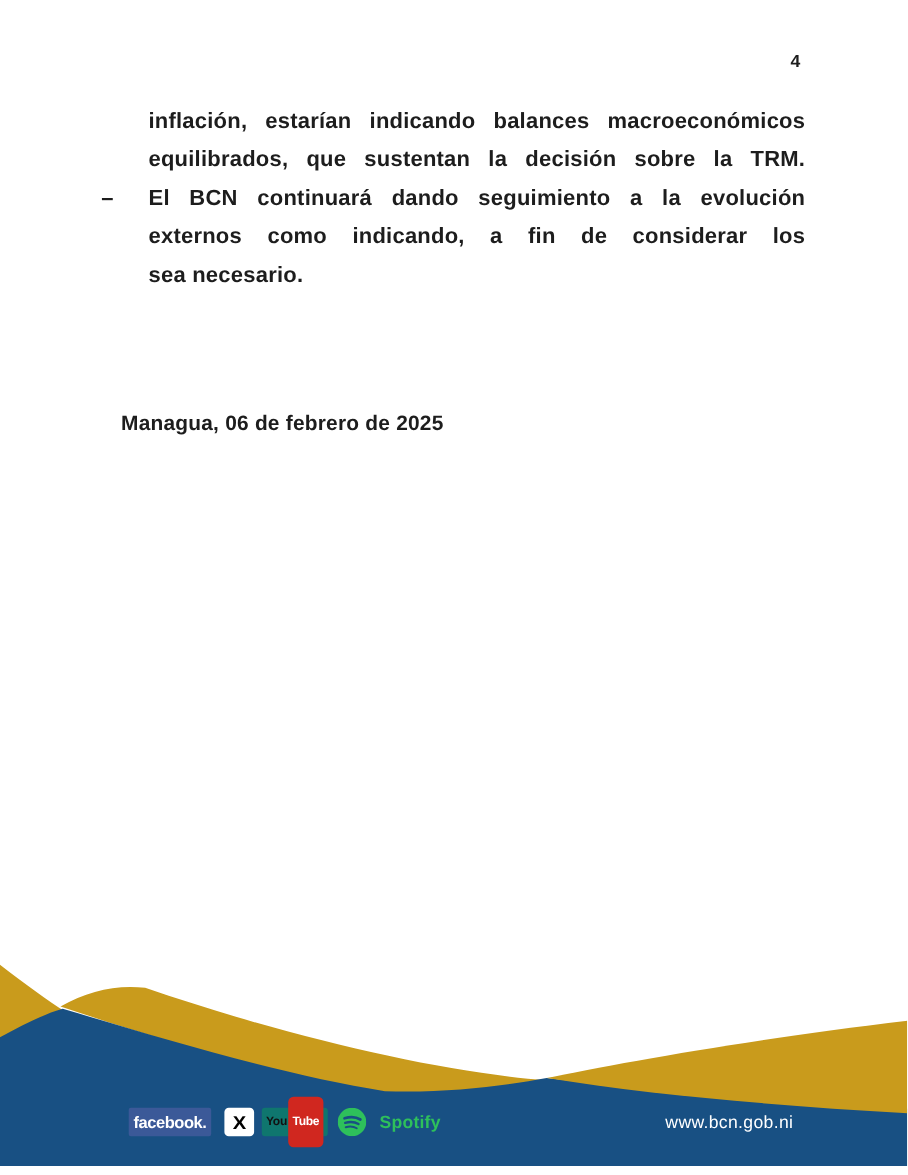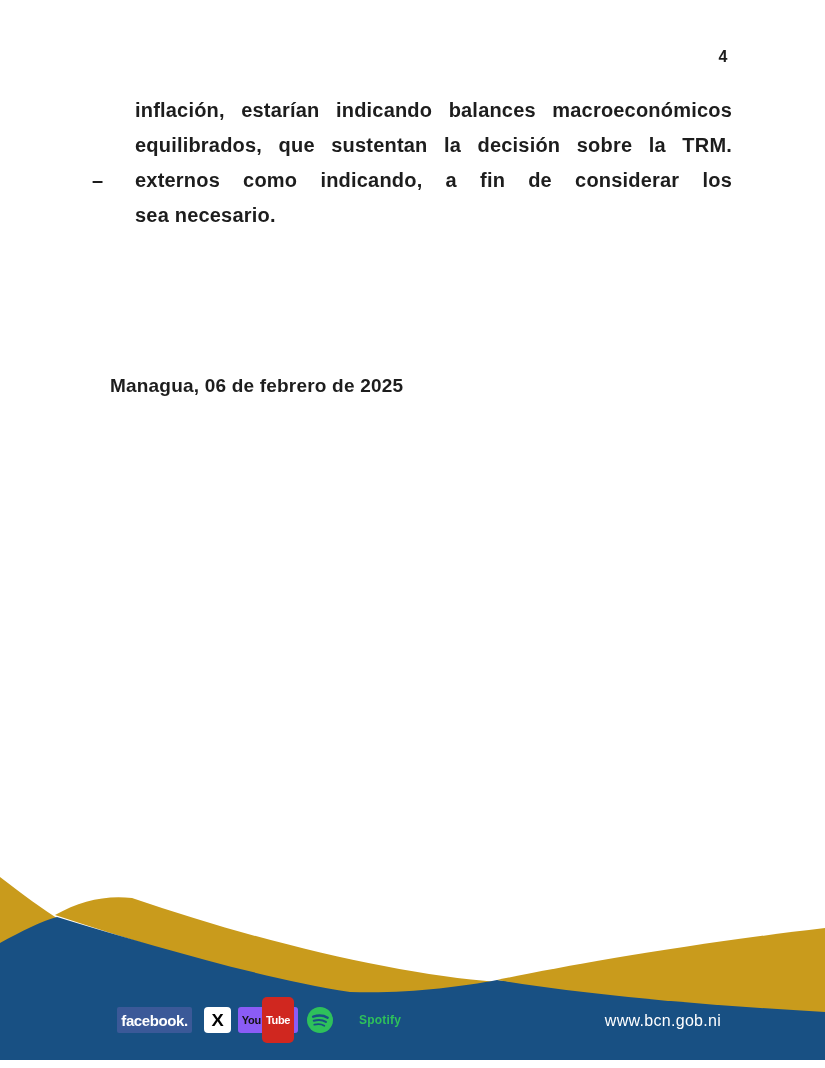--- a/index.html
+++ b/index.html
@@ -66,57 +66,58 @@
     background:#ffffff;border-radius:4px;
     display:flex;align-items:center;justify-content:center;
     cursor:pointer;
   }
   .x-glyph{
     color:#000000;font-size:17px;font-weight:900;line-height:1;
     transform:scaleX(1.08);
   }
   .yt-tile{
     position:absolute;left:238px;top:1007px;width:60px;height:26px;
-    background:#8b5cf6;border-radius:3px;
+    background:#0f766e;border-radius:3px;
     display:flex;align-items:center;justify-content:center;gap:1px;
     cursor:pointer;
   }
   .yt-you{color:#111111;font-size:11px;font-weight:bold;letter-spacing:-0.3px;}
   .yt-tube{
     background:var(--youtube_red);color:#ffffff;
     font-size:11px;font-weight:bold;letter-spacing:-0.3px;
     border-radius:5px;padding:17px 4px;
   }
   .spotify-icon{
     position:absolute;left:307px;top:1007px;width:26px;height:26px;
     cursor:pointer;
   }
   .spotify-label{
-    position:absolute;left:359px;top:1007px;height:26px;line-height:27px;
-    color:var(--spotify_green);font-size:12px;font-weight:bold;letter-spacing:0.2px;
+    position:absolute;left:345px;top:1007px;height:26px;line-height:27px;
+    color:var(--spotify_green);font-size:16px;font-weight:bold;letter-spacing:0.2px;
     cursor:pointer;
   }
   .site-url{
     position:absolute;left:563px;top:1007px;width:200px;height:26px;line-height:27px;
     text-align:center;color:#ffffff;font-size:16px;font-weight:400;
     letter-spacing:0.3px;cursor:pointer;
   }
 </style>
 </head>
 <body>
 
 <div class="page">
 
   <div class="page-number">4</div>
 
   <div class="bullet-marker">–</div>
 
   <div class="bodytext">
     <div class="tl">inflación, estarían indicando balances macroeconómicos</div>
     <div class="tl">equilibrados, que sustentan la decisión sobre la TRM.</div>
+    <div class="tl">El BCN continuará dando seguimiento a la evolución</div>
     <div class="tl">externos como indicando, a fin de considerar los</div>
     <div class="tl lastline">sea necesario.</div>
   </div>
 
   <div class="dateline">Managua, 06 de febrero de 2025</div>
 
   <svg class="footer-waves" viewBox="0 0 825 200" preserveAspectRatio="none" xmlns="http://www.w3.org/2000/svg">
     <path fill="var(--gold)" d="M55,47 C80,33 105,27 132,30 C260,74 400,107 497,114 C455,122 420,128 352,127 C262,114 152,79 55,47 Z"></path>
     <path fill="var(--gold)" d="M0,9 C22,26 44,42 60,52 C44,62 22,70 0,78 Z"></path>
     <path fill="var(--blue)" d="M0,75 C22,63 42,53 57,49 C150,77 260,110 350,124 C405,126 460,119 497,112 C600,124 720,134 825,140 L825,192 L0,192 Z"></path>

